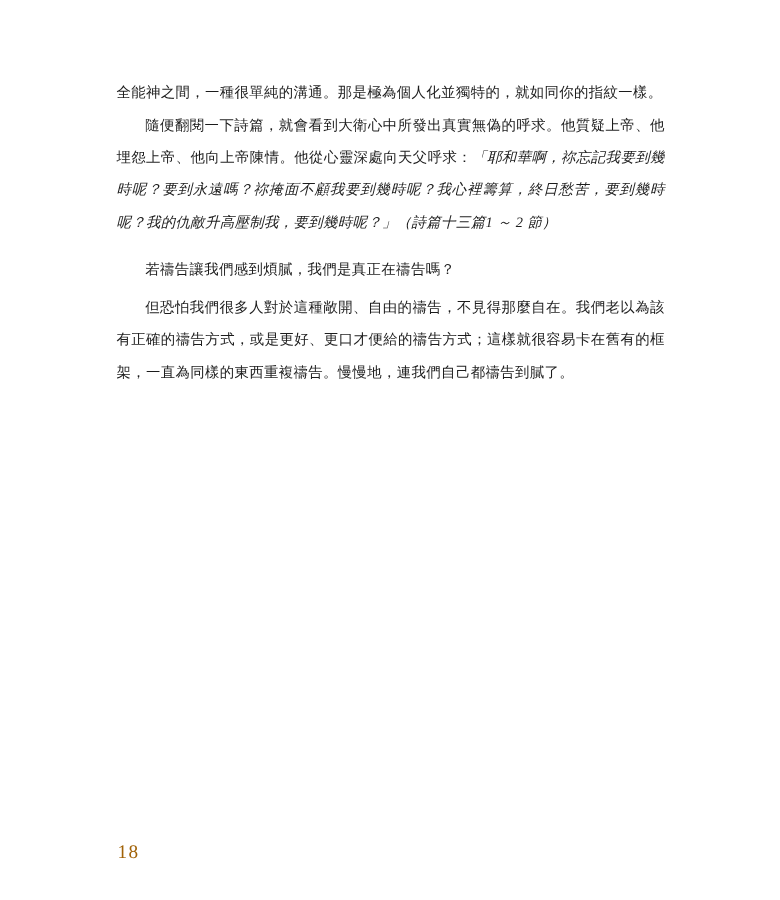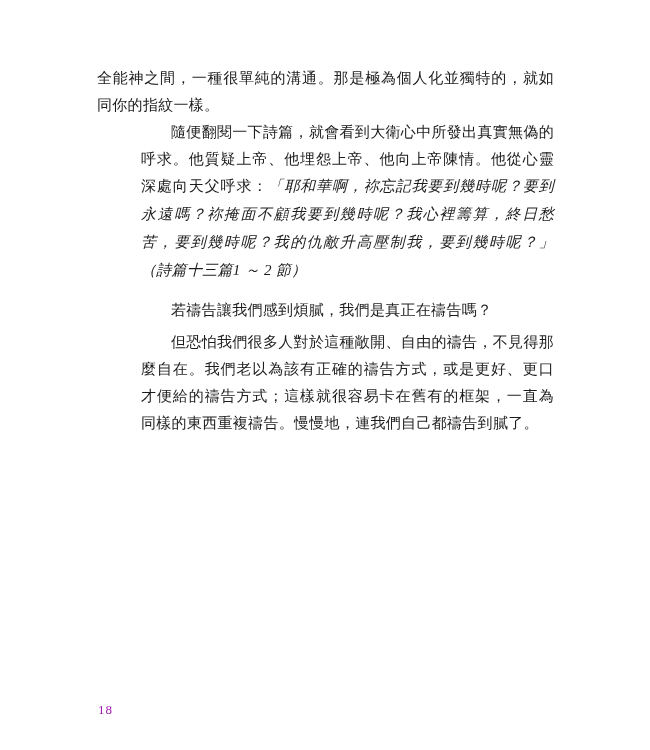--- a/index.html
+++ b/index.html
@@ -14,50 +14,49 @@
     background: #ffffff;
     overflow: hidden;
     font-family: "Liberation Sans", "DejaVu Sans", sans-serif;
     color: #1c1c1c;
   }
   .content {
     position: absolute;
     left: 97px;
     top: 64px;
     width: 457px;
-    font-size: 15px;
+    font-size: 12px;
     line-height: 27px;
     text-align: justify;
     text-justify: inter-character;
     letter-spacing: 0.3px;
   }
   .para {
     margin: 0;
   }
   .indent {
     text-indent: 2em;
-    margin-left: 44px;
   }
   .gap-sm {
     margin-top: 5px;
   }
   .gap-lg {
     margin-top: 12px;
   }
   .kai {
     font-family: "Liberation Serif", "DejaVu Serif", serif;
     font-style: italic;
   }
   .page-number {
     position: absolute;
     left: 98px;
     top: 702px;
     font-family: "Liberation Serif", "DejaVu Serif", serif;
-    font-size: 13px;
-    color: #a21caf;
+    font-size: 16px;
+    color: #a16207;
     letter-spacing: 1px;
   }
 </style>
 </head>
 <body>
 
 <div class="page">
   <div class="content">
     <p class="para">全能神之間，一種很單純的溝通。那是極為個人化並獨特的，就如同你的指紋一樣。</p>
     <p class="para indent"><span>隨便翻閱一下詩篇，就會看到大衛心中所發出真實無偽的呼求。他質疑上帝、他埋怨上帝、他向上帝陳情。他從心靈深處向天父呼求：</span><span class="kai">「耶和華啊，祢忘記我要到幾時呢？要到永遠嗎？祢掩面不顧我要到幾時呢？我心裡籌算，終日愁苦，要到幾時呢？我的仇敵升高壓制我，要到幾時呢？」</span><span class="kai">（詩篇十三篇1 ～ 2 節）</span></p>

